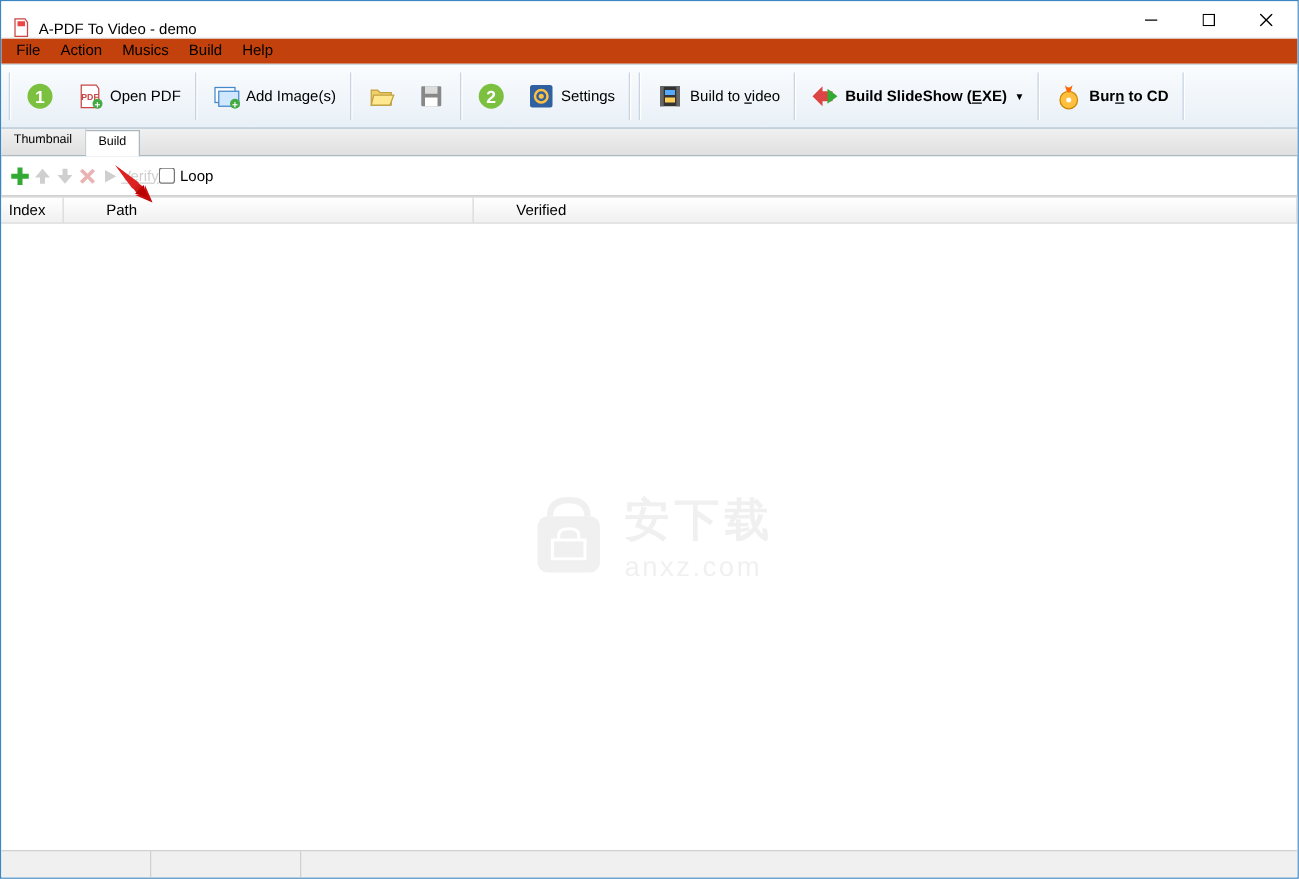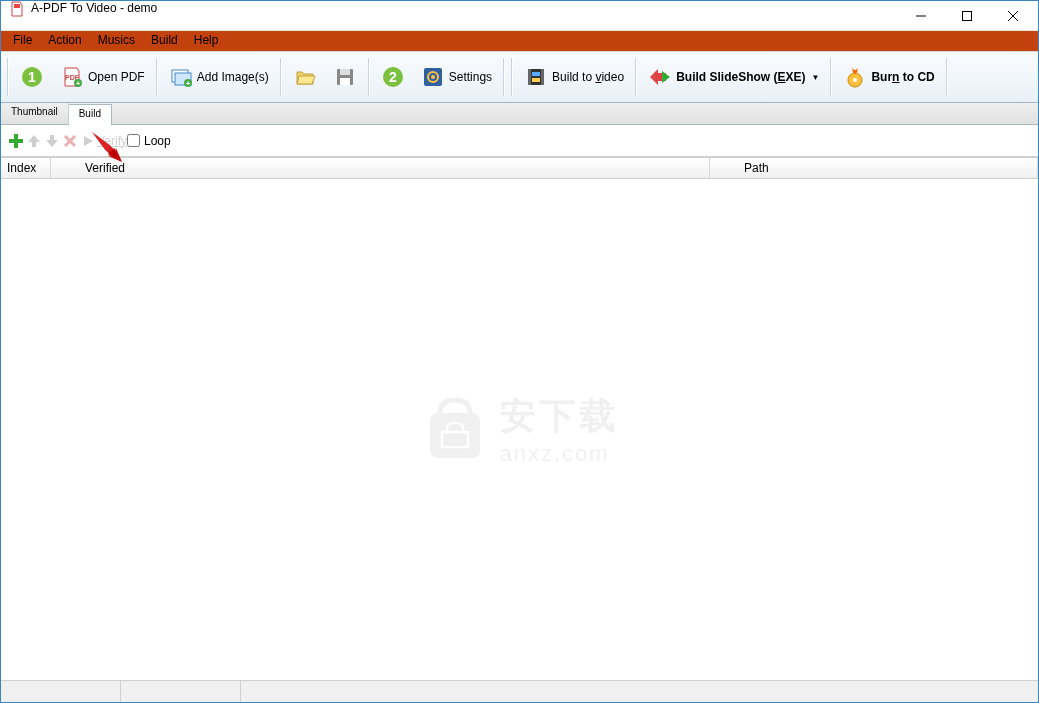--- a/index.html
+++ b/index.html
@@ -1,19 +1,19 @@
 <!DOCTYPE html>
 <html><head>
 <meta charset="utf-8">
 <style>
 * { box-sizing: border-box; margin: 0; padding: 0; font-family: "Segoe UI", Tahoma, sans-serif; }
 body { background: #fff; width: 1039px; height: 703px; display: flex; flex-direction: column; border: 1px solid #3a86c4; overflow: hidden; }
 
 
-.titlebar { height: 30px; background: #fff; display: flex; align-items: flex-start; padding: 0 2px 0 8px; border-bottom: 1px solid #e5e5e5; }
+.titlebar { height: 30px; background: #fff; display: flex; align-items: flex-end; padding: 0 2px 0 8px; border-bottom: 1px solid #e5e5e5; }
 .titlebar .app-icon { width: 16px; height: 16px; margin-right: 6px; }
 .titlebar .title { font-size: 12px; color: #000; flex: 1; }
 .win-btns { display: flex; height: 100%; }
 .win-btn { width: 46px; display: flex; align-items: center; justify-content: center; cursor: pointer; }
 
 
 .menubar { height: 20px; background: #c2410c; display: flex; align-items: flex-start; padding: 0 4px; font-size: 12px; }
 .menu-item { padding: 2px 8px; cursor: pointer; }
 
 
@@ -250,22 +250,22 @@
     </span>
   <span class="verify-lbl disabled">Verify</span>
   <label class="chk">
     <input type="checkbox" style="">
     <span>Loop</span>
   </label>
 </div>
 
 <div class="list-head">
   <div class="col col-index">Index</div>
+  <div class="col col-path">Path</div>
   <div class="col col-verified">Verified</div>
-  <div class="col col-path">Path</div>
 </div>
 
 <div class="list-body">
   <div class="watermark">
     <svg width="70" height="70" viewBox="0 0 70 70">
       <path d="M20 18 Q20 5 35 5 Q50 5 50 18" fill="none" stroke="#888" stroke-width="5"></path>
       <rect x="10" y="18" width="50" height="45" rx="8" fill="#888"></rect>
       <path d="M27 37 L27 33 Q27 28 35 28 Q43 28 43 33 L43 37 M22 37 L48 37 L48 52 L22 52 Z" fill="none" stroke="#fff" stroke-width="2.5"></path>
     </svg>
     <div class="wm-text">

